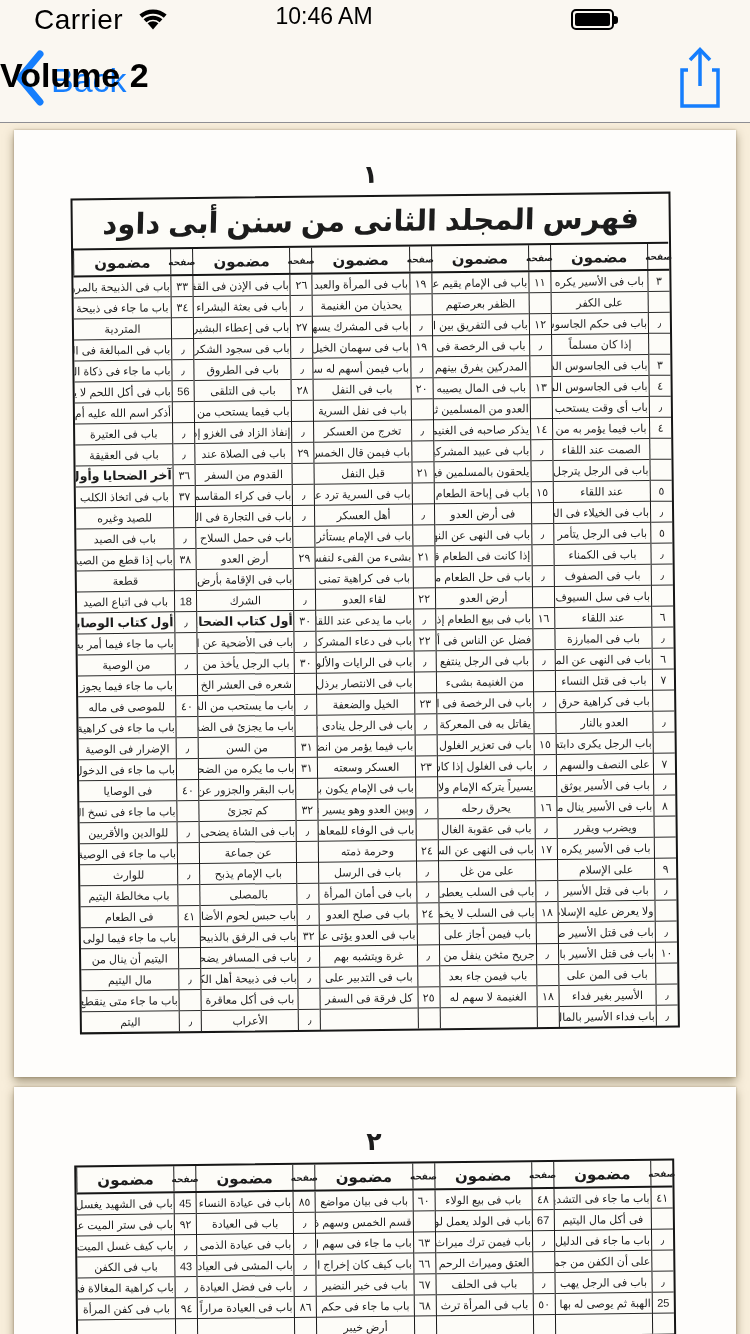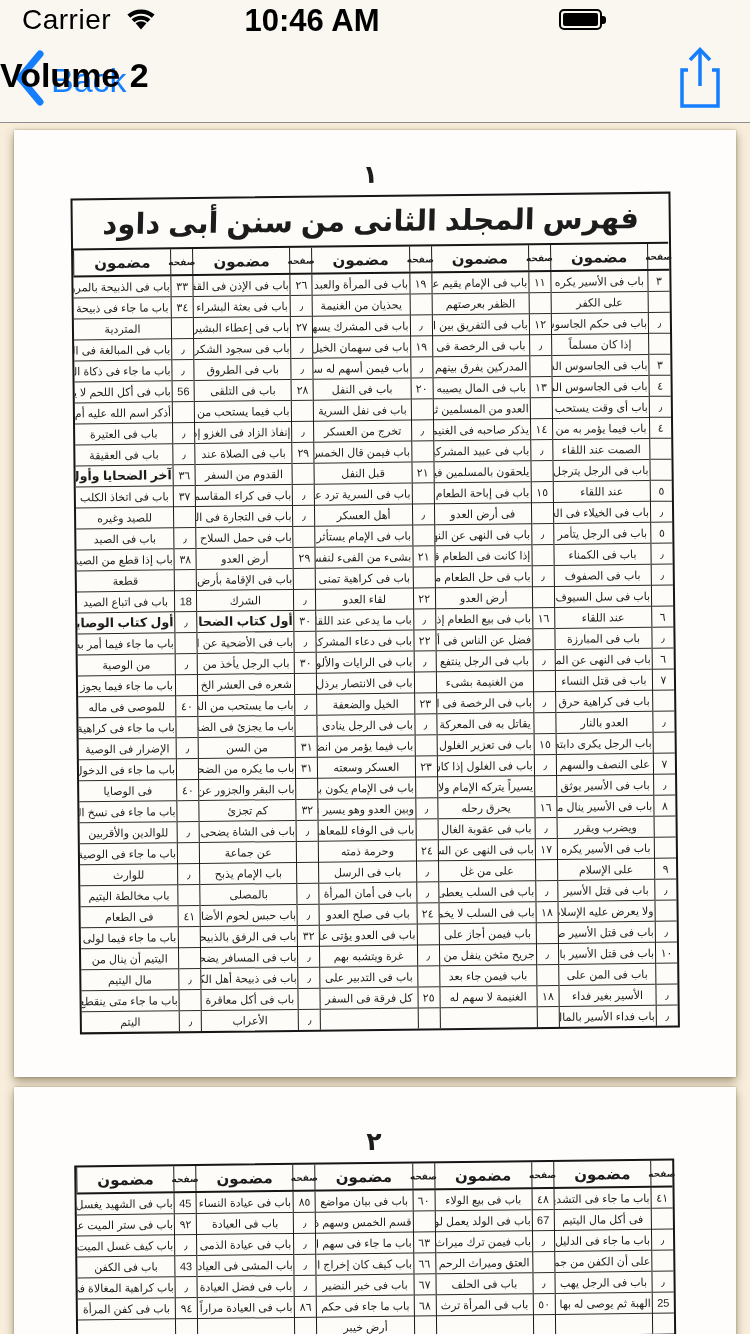--- a/index.html
+++ b/index.html
@@ -3,24 +3,24 @@
 <meta charset="utf-8">
 <style>
   html,body{margin:0;padding:0}
   body{
     width:750px;height:1334px;overflow:hidden;position:relative;
     background:#f8eedb;font-family:"Liberation Sans","DejaVu Sans",sans-serif;
     -webkit-font-smoothing:antialiased;
   }
   
   .chrome{position:absolute;top:0;left:0;width:750px;height:122px;background:#faf7f1;border-bottom:1px solid #8e8e93;z-index:5}
-  .status-bar{position:absolute;top:0;left:0;width:624px;height:40px;display:flex;align-items:center}
+  .status-bar{position:absolute;top:0;left:12px;width:624px;height:40px;display:flex;align-items:center}
   .carrier{position:absolute;left:22px;top:4px;font-size:28px;color:#000;letter-spacing:.5px}
   .wifi{position:absolute;left:126px;top:8px}
-  .time{position:absolute;left:0;right:0;text-align:center;top:3px;font-size:31px;font-weight:700;color:#000}
+  .time{position:absolute;left:0;right:0;text-align:center;top:3px;font-size:23px;font-weight:400;color:#000}
   .battery{position:absolute;right:22px;top:9px;width:43px;height:21px;border:2px solid #000;border-radius:5px;box-sizing:border-box}
   .battery .fill{position:absolute;left:2px;top:2px;right:2px;bottom:2px;background:#000;border-radius:2px}
   .battery .tip{position:absolute;right:-6px;top:5px;width:4px;height:8px;background:#000;border-radius:0 3px 3px 0}
   .nav-bar{position:absolute;top:40px;left:0;width:750px;height:82px}
   .back-btn{position:absolute;left:14px;top:8px;height:64px;display:flex;align-items:center;cursor:pointer}
   .back-label{color:#157efd;font-size:34px;margin-left:7px}
   .nav-title{position:absolute;left:0;right:0;top:16px;font-size:34px;font-weight:700;color:#000}
   .share-btn{position:absolute;right:24px;top:6px;width:52px;height:66px;cursor:pointer}
   
   .content{position:absolute;top:122px;left:0;width:750px;height:1212px;overflow:hidden;background:#f8eedb}

